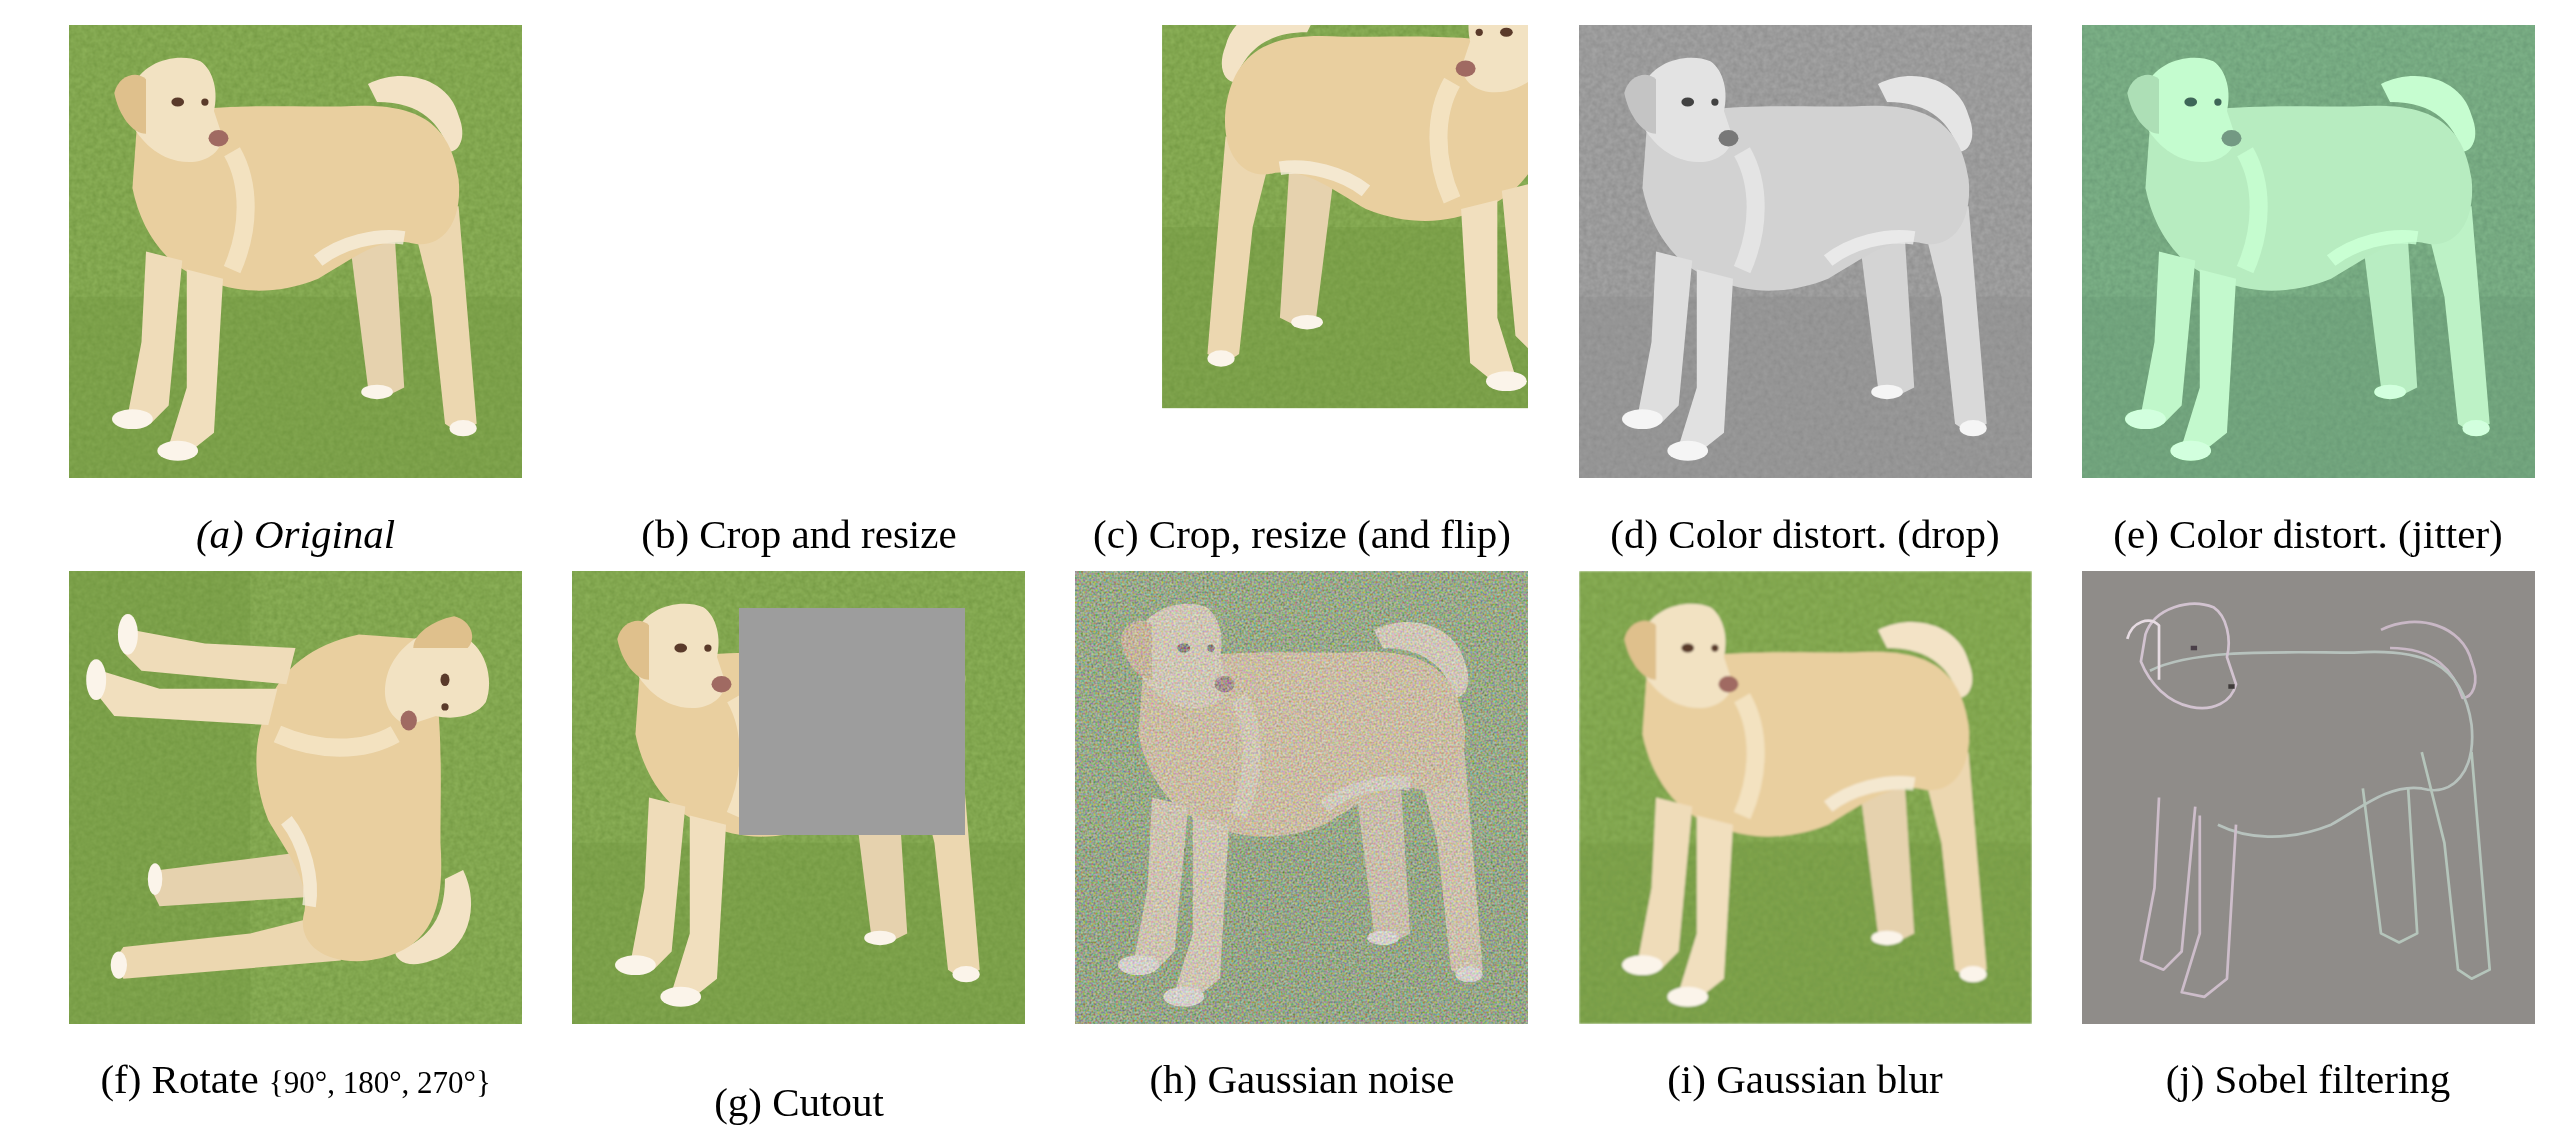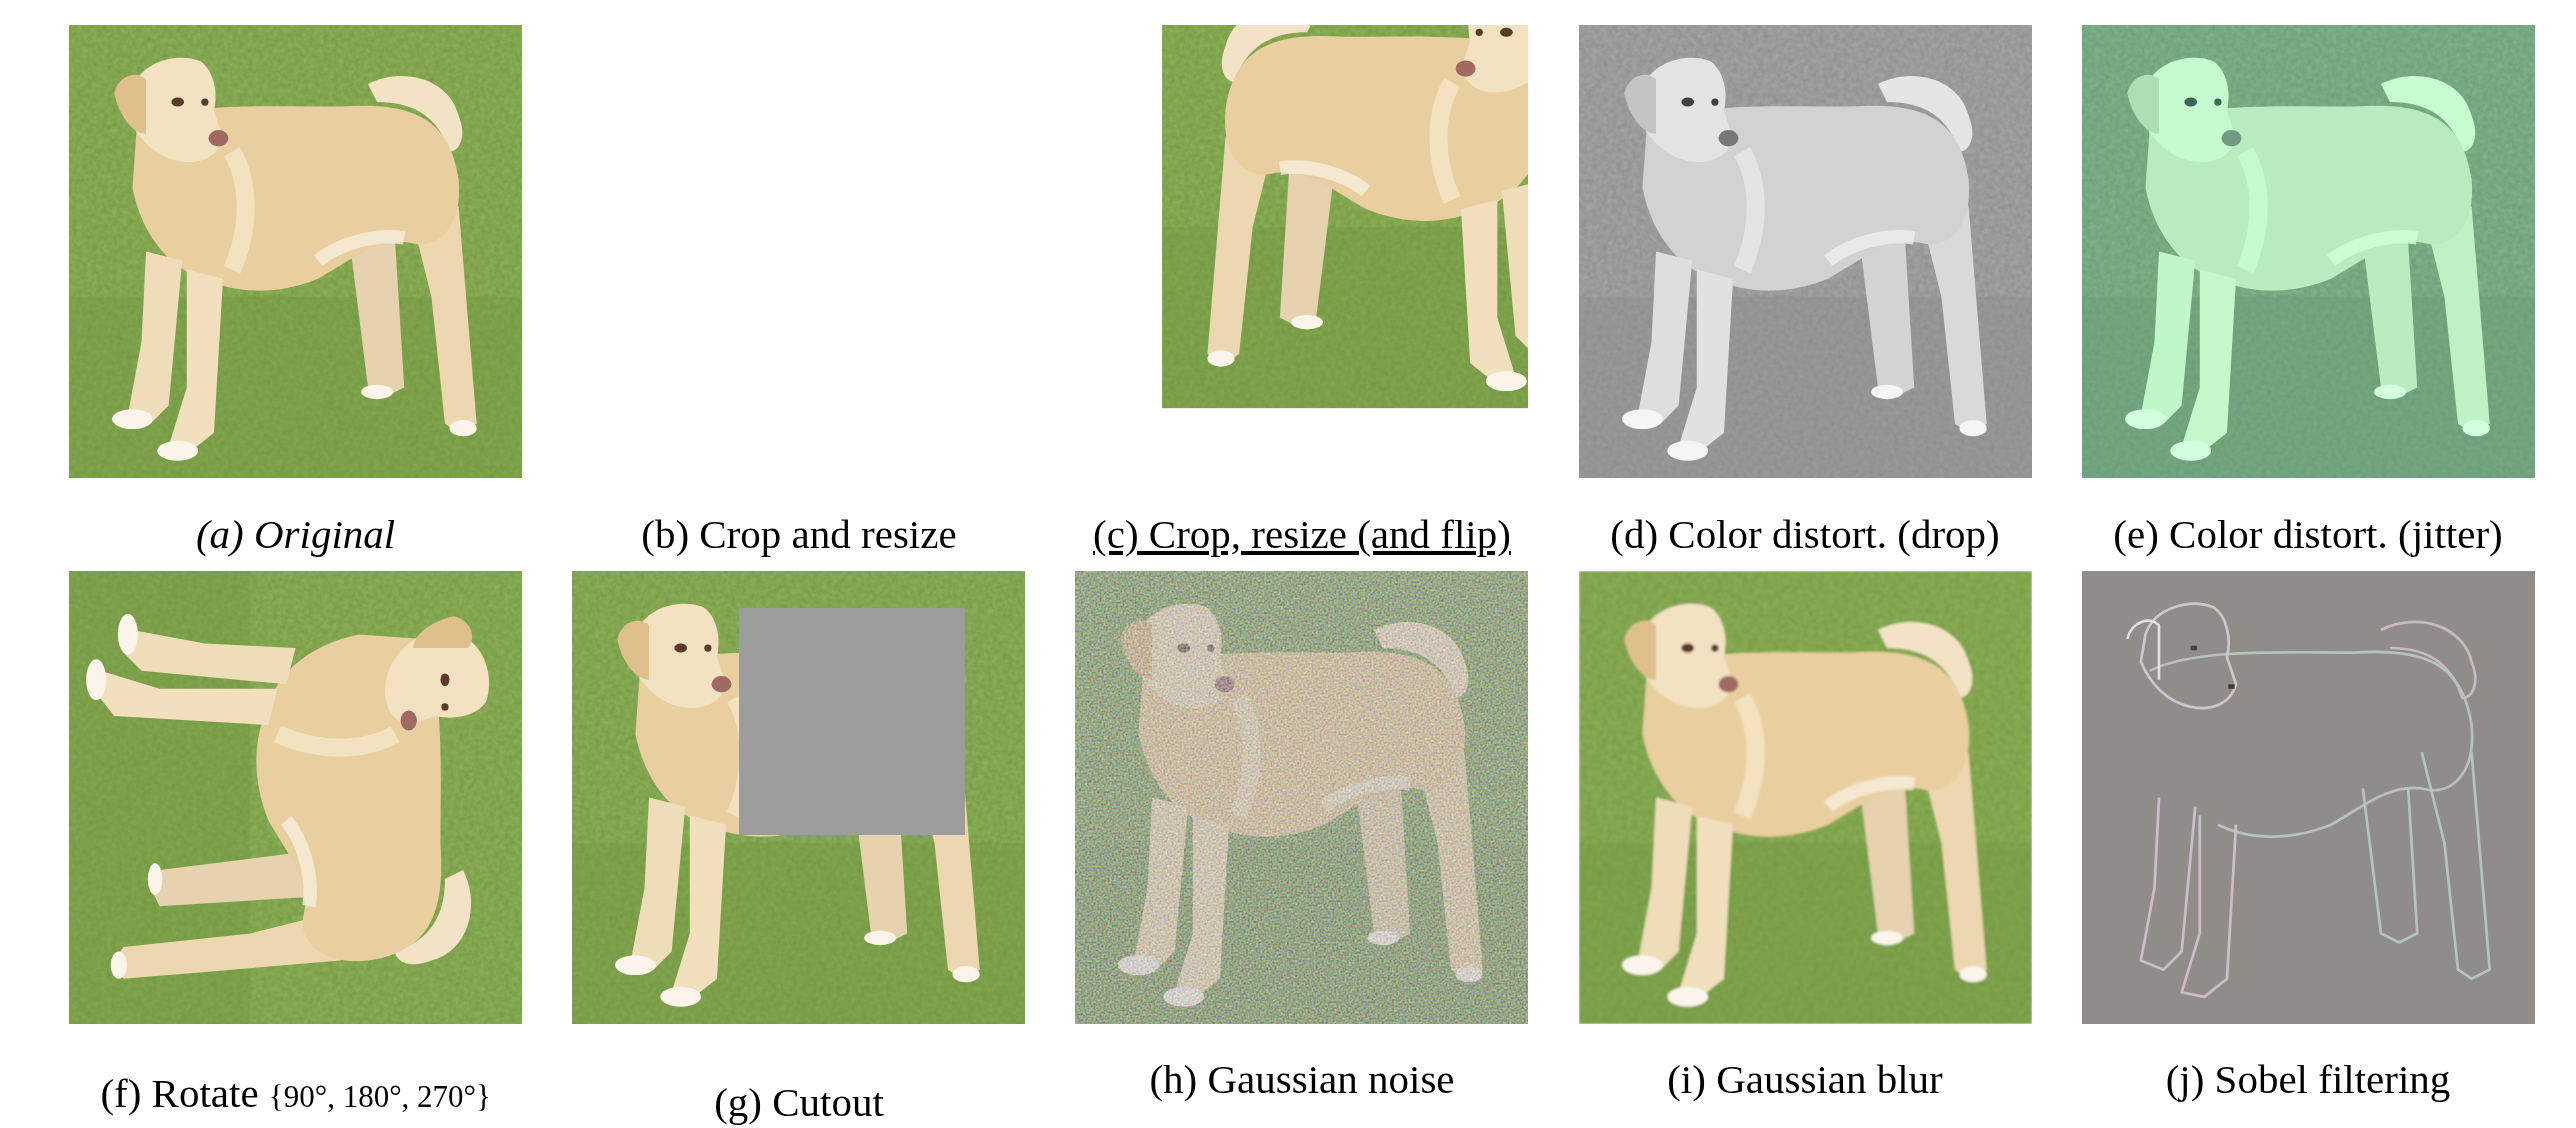--- a/index.html
+++ b/index.html
@@ -84,21 +84,21 @@
       <use href="#dog"></use>
     </svg>
 </div>
 <div class="caption" style="left:531px; top:511px;">(b) Crop and resize</div>
 
 <div class="panel" style="left:1075px; top:25px;">
   <svg viewBox="10 8 52 52" preserveAspectRatio="none" style="transform:scaleX(-1)">
       <use href="#dog"></use>
     </svg>
 </div>
-<div class="caption" style="left:1034px; top:511px;text-decoration:underline;">(c) Crop, resize (and flip)</div>
+<div class="caption" style="left:1034px; top:511px;">(c) Crop, resize (and flip)</div>
 
 <div class="panel" style="left:1579px; top:25px;">
   <svg viewBox="0 0 100 100" preserveAspectRatio="none">
       <g filter="url(#grayF)">
         <use href="#dog"></use>
       </g>
     </svg>
 </div>
 <div class="caption" style="left:1537px; top:511px;">(d) Color distort. (drop)</div>
 
@@ -111,21 +111,21 @@
 </div>
 <div class="caption" style="left:2040px; top:511px;font-family:Liberation Serif, serif;">(e) Color distort. (jitter)</div>
 
 <div class="panel" style="left:69px; top:571px;">
   <svg viewBox="0 0 100 100" preserveAspectRatio="none">
       <g transform="rotate(90 50 50)">
         <use href="#dog"></use>
       </g>
     </svg>
 </div>
-<div class="caption" style="left:27.6px; top:1056px;margin-top:14px;">
+<div class="caption" style="left:27.6px; top:1056px;">
   <span>(f) Rotate</span>
   <span class="math">{90°, 180°, 270°}</span>
 </div>
 
 <div class="panel" style="left:572px; top:571px;">
   <svg viewBox="0 0 100 100" preserveAspectRatio="none">
       <use href="#dog"></use>
     </svg>
   <div class="cutout-box" style="background:#9d9d9d;"></div>
 </div>

